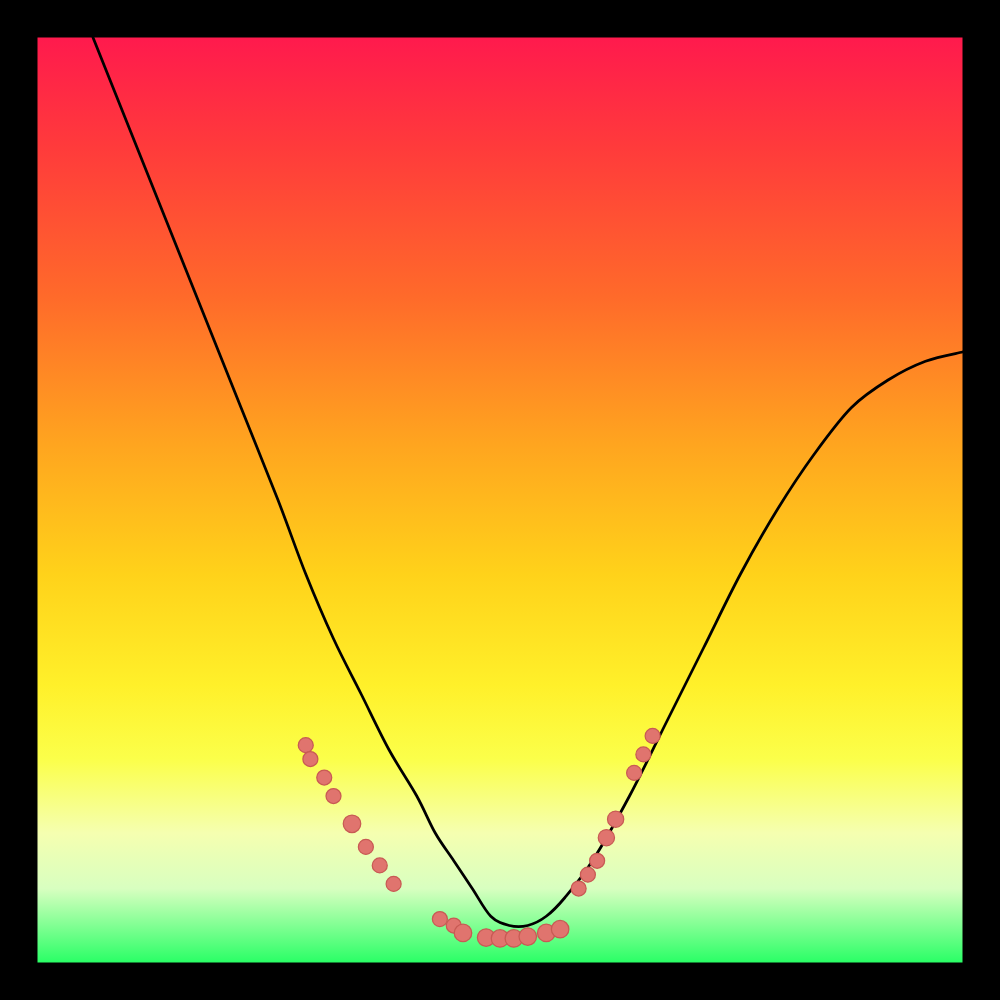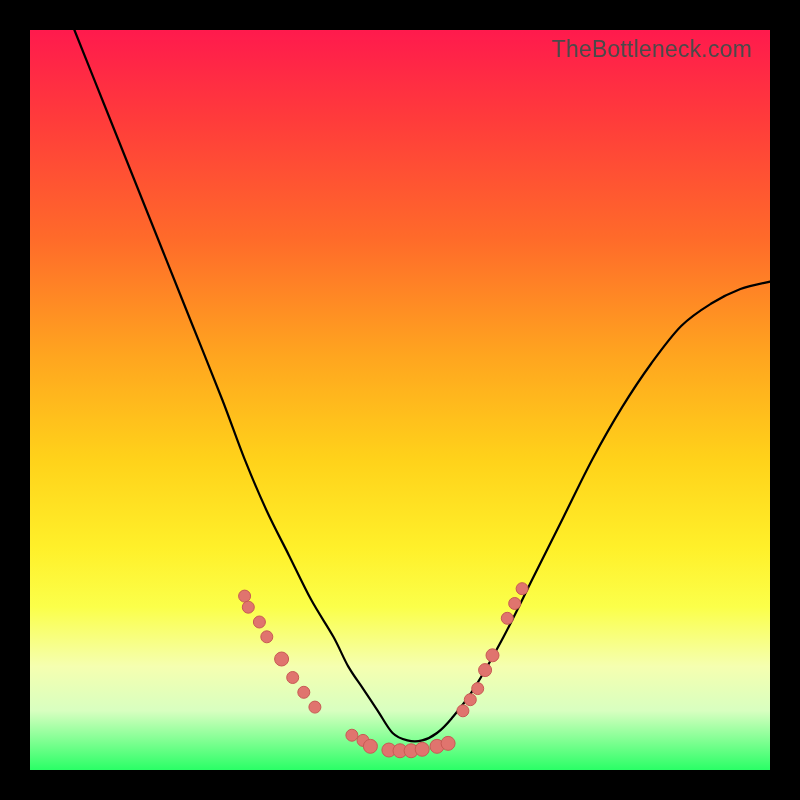--- a/index.html
+++ b/index.html
@@ -66,21 +66,20 @@
     fill: #e0746e;
     stroke: #c85a54;
     stroke-width: 1;
   }
 </style>
 </head>
 <body>
 
 <div class="frame">
   <div class="plot">
-    <div class="watermark">TheBottleneck.com</div>
     <svg class="curve" viewBox="0 0 740 740">
       <path id="curvePath" class="curve-path" d="M 44.40 0.00 C 49.33 12.33, 64.13 49.33, 74.00 74.00 C 83.87 98.67, 93.73 123.33, 103.60 148.00 C 113.47 172.67, 123.33 197.33, 133.20 222.00 C 143.07 246.67, 152.93 271.33, 162.80 296.00 C 172.67 320.67, 183.77 347.80, 192.40 370.00 C 201.03 392.20, 207.20 410.70, 214.60 429.20 C 222.00 447.70, 229.40 464.97, 236.80 481.00 C 244.20 497.03, 251.60 510.60, 259.00 525.40 C 266.40 540.20, 273.80 556.23, 281.20 569.80 C 288.60 583.37, 297.23 595.70, 303.40 606.80 C 309.57 617.90, 313.27 627.77, 318.20 636.40 C 323.13 645.03, 328.07 651.20, 333.00 658.60 C 337.93 666.00, 342.87 673.40, 347.80 680.80 C 352.73 688.20, 357.67 698.07, 362.60 703.00 C 367.53 707.93, 372.47 709.17, 377.40 710.40 C 382.33 711.63, 387.27 711.63, 392.20 710.40 C 397.13 709.17, 402.07 706.70, 407.00 703.00 C 411.93 699.30, 415.63 695.60, 421.80 688.20 C 427.97 680.80, 435.37 672.17, 444.00 658.60 C 452.63 645.03, 463.73 625.30, 473.60 606.80 C 483.47 588.30, 493.33 567.33, 503.20 547.60 C 513.07 527.87, 522.93 508.13, 532.80 488.40 C 542.67 468.67, 552.53 447.70, 562.40 429.20 C 572.27 410.70, 582.13 393.43, 592.00 377.40 C 601.87 361.37, 611.73 346.57, 621.60 333.00 C 631.47 319.43, 641.33 305.87, 651.20 296.00 C 661.07 286.13, 670.93 279.97, 680.80 273.80 C 690.67 267.63, 700.53 262.70, 710.40 259.00 C 720.27 255.30, 735.07 252.83, 740.00 251.60"></path>
       <g id="beads">
           <circle cx="214.60" cy="566.10" r="6" class="bead"></circle>
           <circle cx="229.40" cy="592.00" r="6" class="bead"></circle>
           <circle cx="218.30" cy="577.20" r="6" class="bead"></circle>
           <circle cx="236.80" cy="606.80" r="6" class="bead"></circle>
           <circle cx="251.60" cy="629.00" r="7" class="bead"></circle>
           <circle cx="262.70" cy="647.50" r="6" class="bead"></circle>
           <circle cx="273.80" cy="662.30" r="6" class="bead"></circle>

